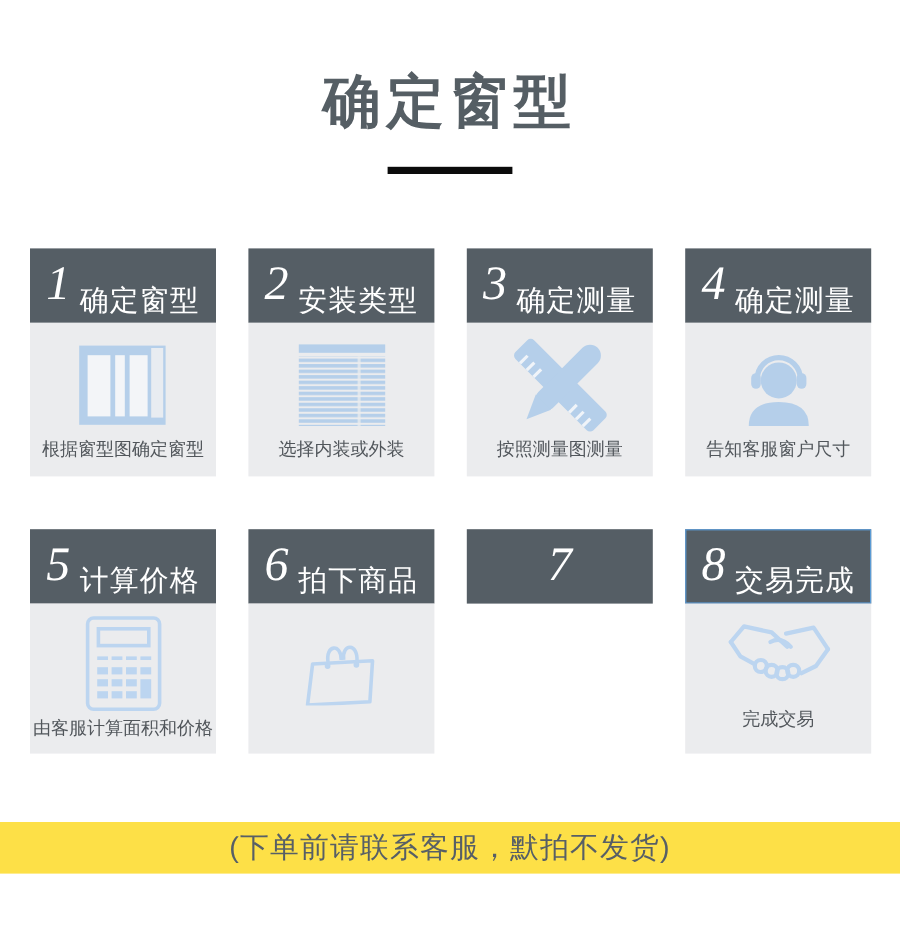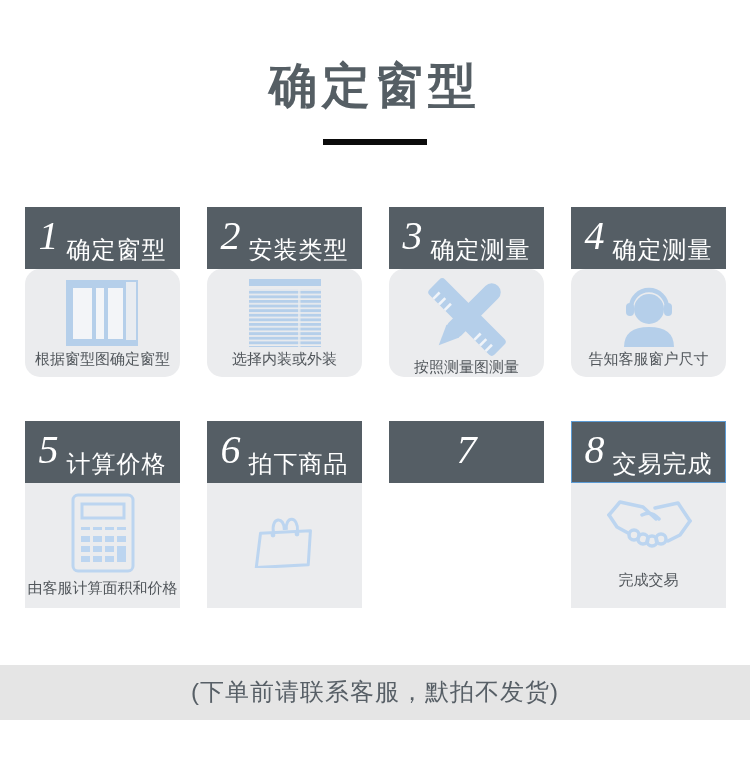--- a/index.html
+++ b/index.html
@@ -33,33 +33,33 @@
   .step-number{
     font-family:"Liberation Serif","DejaVu Serif",serif;
     font-style:italic;font-size:40px;line-height:1;
     transform:translateY(-2px);
   }
   .step-title{font-size:24px;letter-spacing:1px;white-space:nowrap;margin-top:24px;}
   .card-body{
     background:#ebecee;box-sizing:border-box;
     display:flex;flex-direction:column;align-items:center;
   }
-  .row-1 .card-body{height:108px;padding:8px 4px 12px;border-radius:15px;}
+  .row-1 .card-body{height:128px;padding:8px 4px 12px;}
   .row-2 .card-body{height:125px;padding:4px 4px 10px;}
   .icon-wrap{flex:1;display:flex;align-items:center;justify-content:center;width:100%;}
   .caption{
     font-size:15px;color:#51565b;line-height:1.3;text-align:center;white-space:nowrap;
   }
   .caption.multiline{
     white-space:normal;text-align:left;font-size:15.5px;line-height:1.28;
     padding:0 3px;letter-spacing:0.2px;
   }
   .card--pad-caption .caption{padding-bottom:8px;margin-top:17px;}
   .footer-band{
-    margin-top:57px;height:55px;background:#e5e5e5;
+    margin-top:57px;height:43px;background:#fde047;
     display:flex;align-items:center;justify-content:center;
   }
   .footer-text{font-size:24px;color:#575f66;letter-spacing:1px;}
   svg{display:block;}
 </style>
 </head>
 <body>
 
 <div class="title-wrap">
   <div class="page-title">确定窗型</div>

